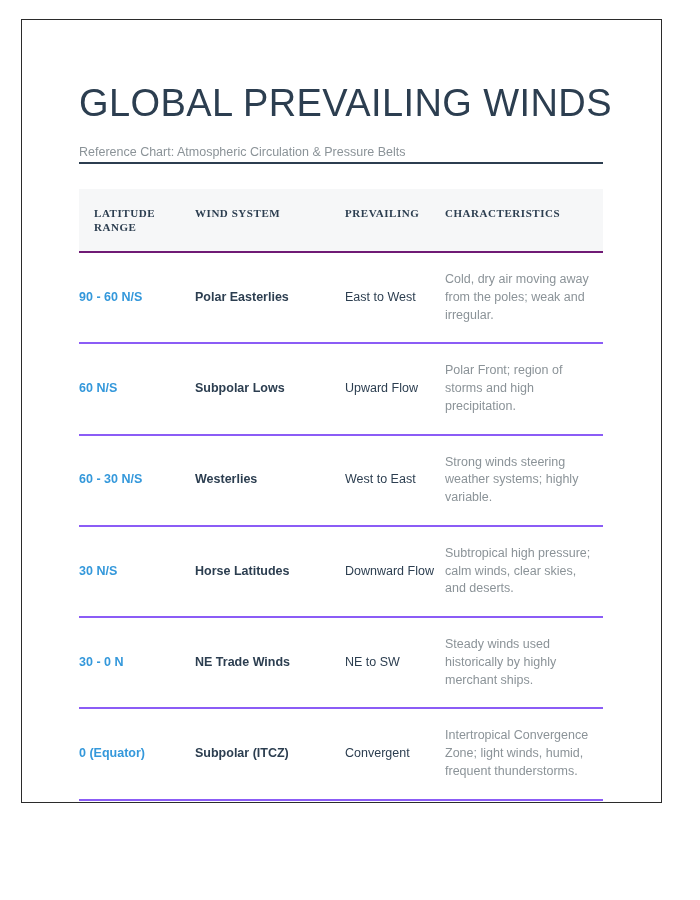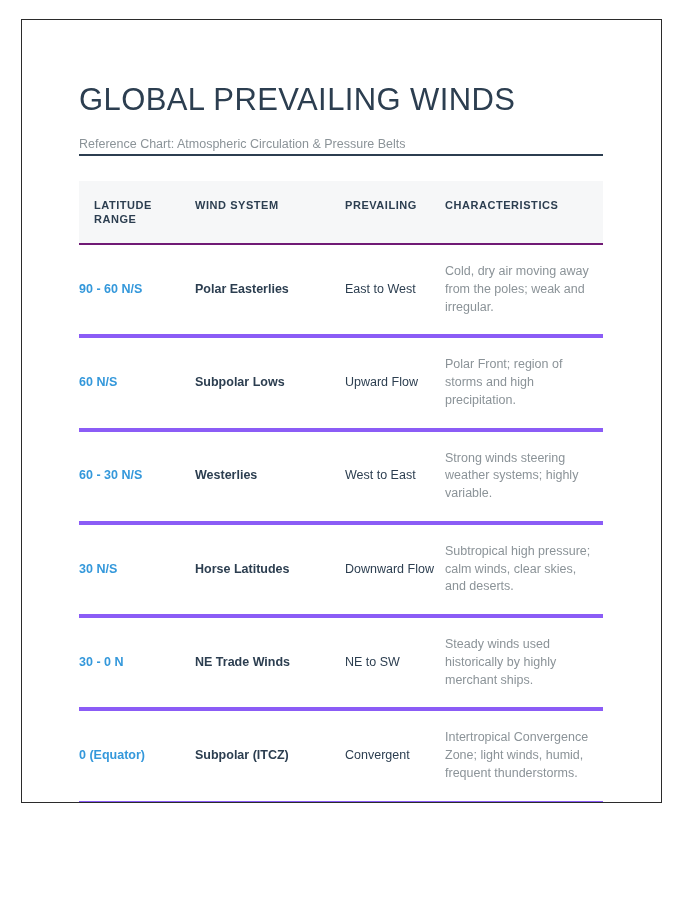--- a/index.html
+++ b/index.html
@@ -36,21 +36,21 @@
     width: 639px;
     padding: 0;
   }
 
   
   .doc-header {
     margin: 62px 0 0 57px;
     width: 524px;
   }
   .doc-title {
-    font-size: 31px;
+    font-size: 38px;
     font-weight: 300;
     letter-spacing: 0.4px;
     color: #2c3e50;
     line-height: 1.15;
     margin: 0 0 18px 0;
     white-space: nowrap;
   }
   .doc-subtitle {
     font-size: 12.5px;
     font-weight: 400;
@@ -84,25 +84,26 @@
     background: #f6f7f8;
     color: #2c3e50;
     font-size: 11px;
     font-weight: bold;
     letter-spacing: 0.55px;
     text-align: left;
     padding: 17px 8px 17px 0;
     vertical-align: top;
     line-height: 1.28;
     border: none;
+    font-family: Liberation Serif, serif;
   }
   table.wind-table thead th.first { padding-left: 15px; }
 
   table.wind-table tbody td {
-    border-top: 4px solid #8b5cf6;
+    border-top: 2px solid #8b5cf6;
     padding: 18px 8px 18px 0;
     vertical-align: middle;
     font-size: 12.5px;
     line-height: 1.42;
   }
   table.wind-table tbody tr:first-child td { border-top: 2px solid #701a75; }
 
   td.lat {
     padding-left: 15px;
     color: #3498db;

